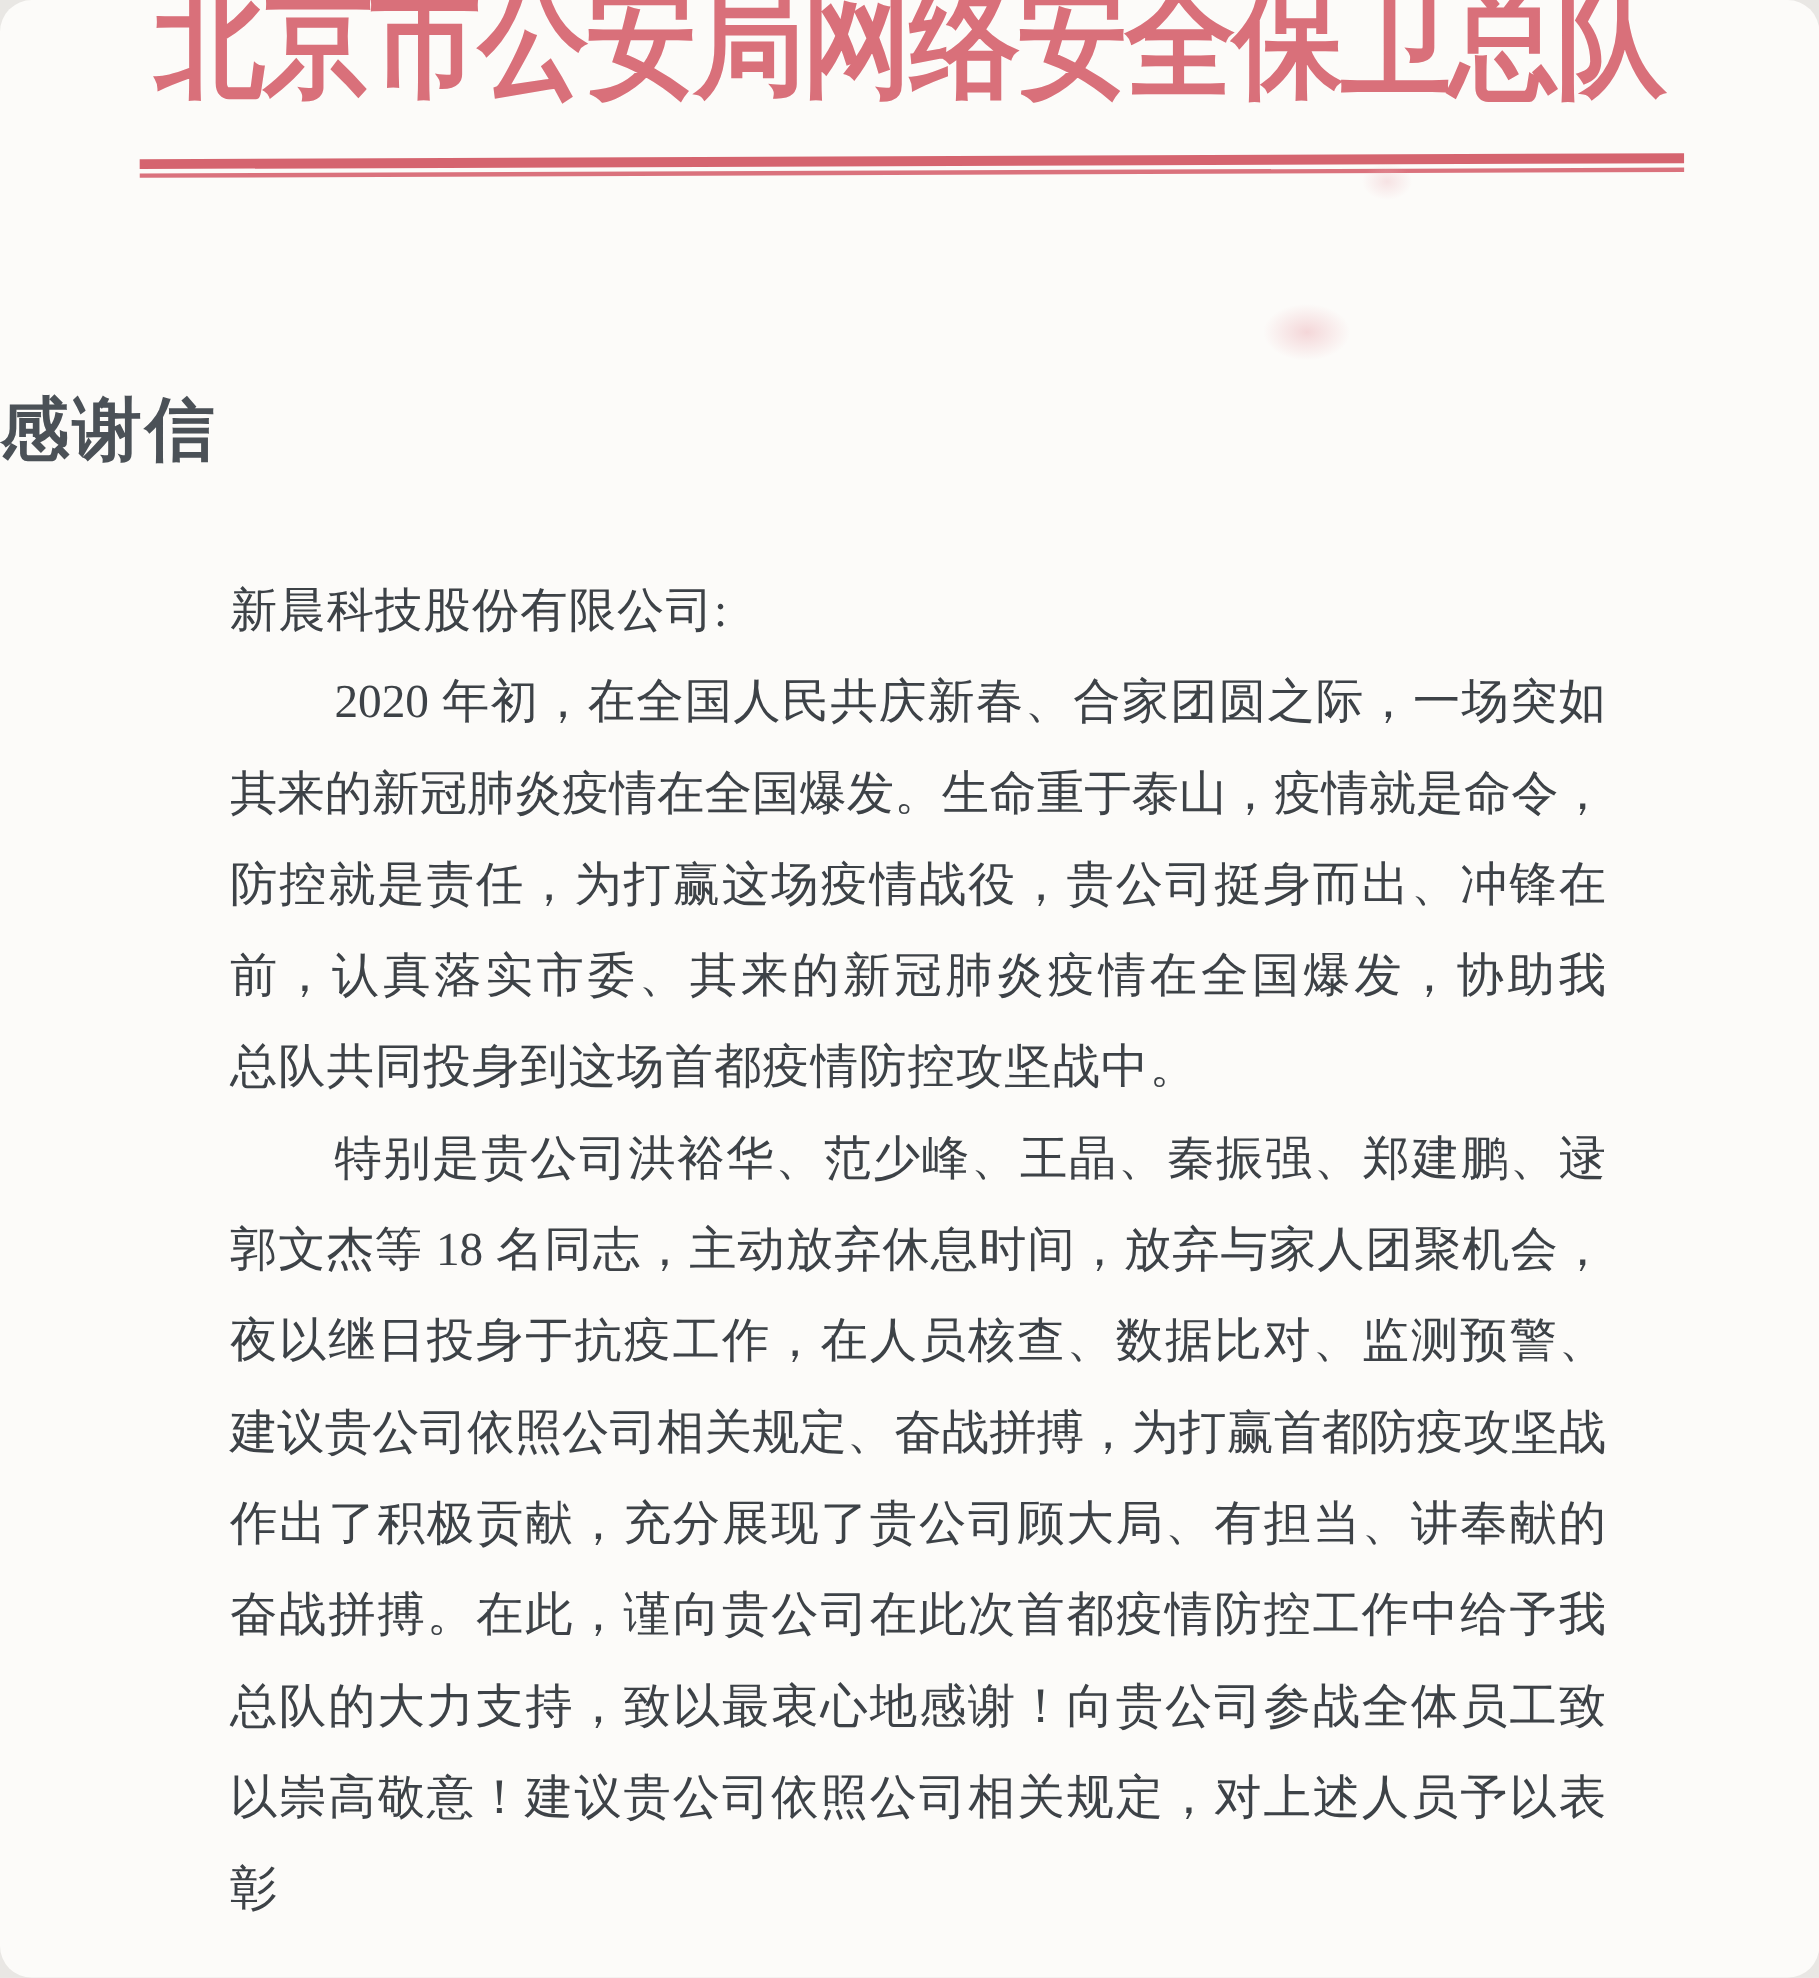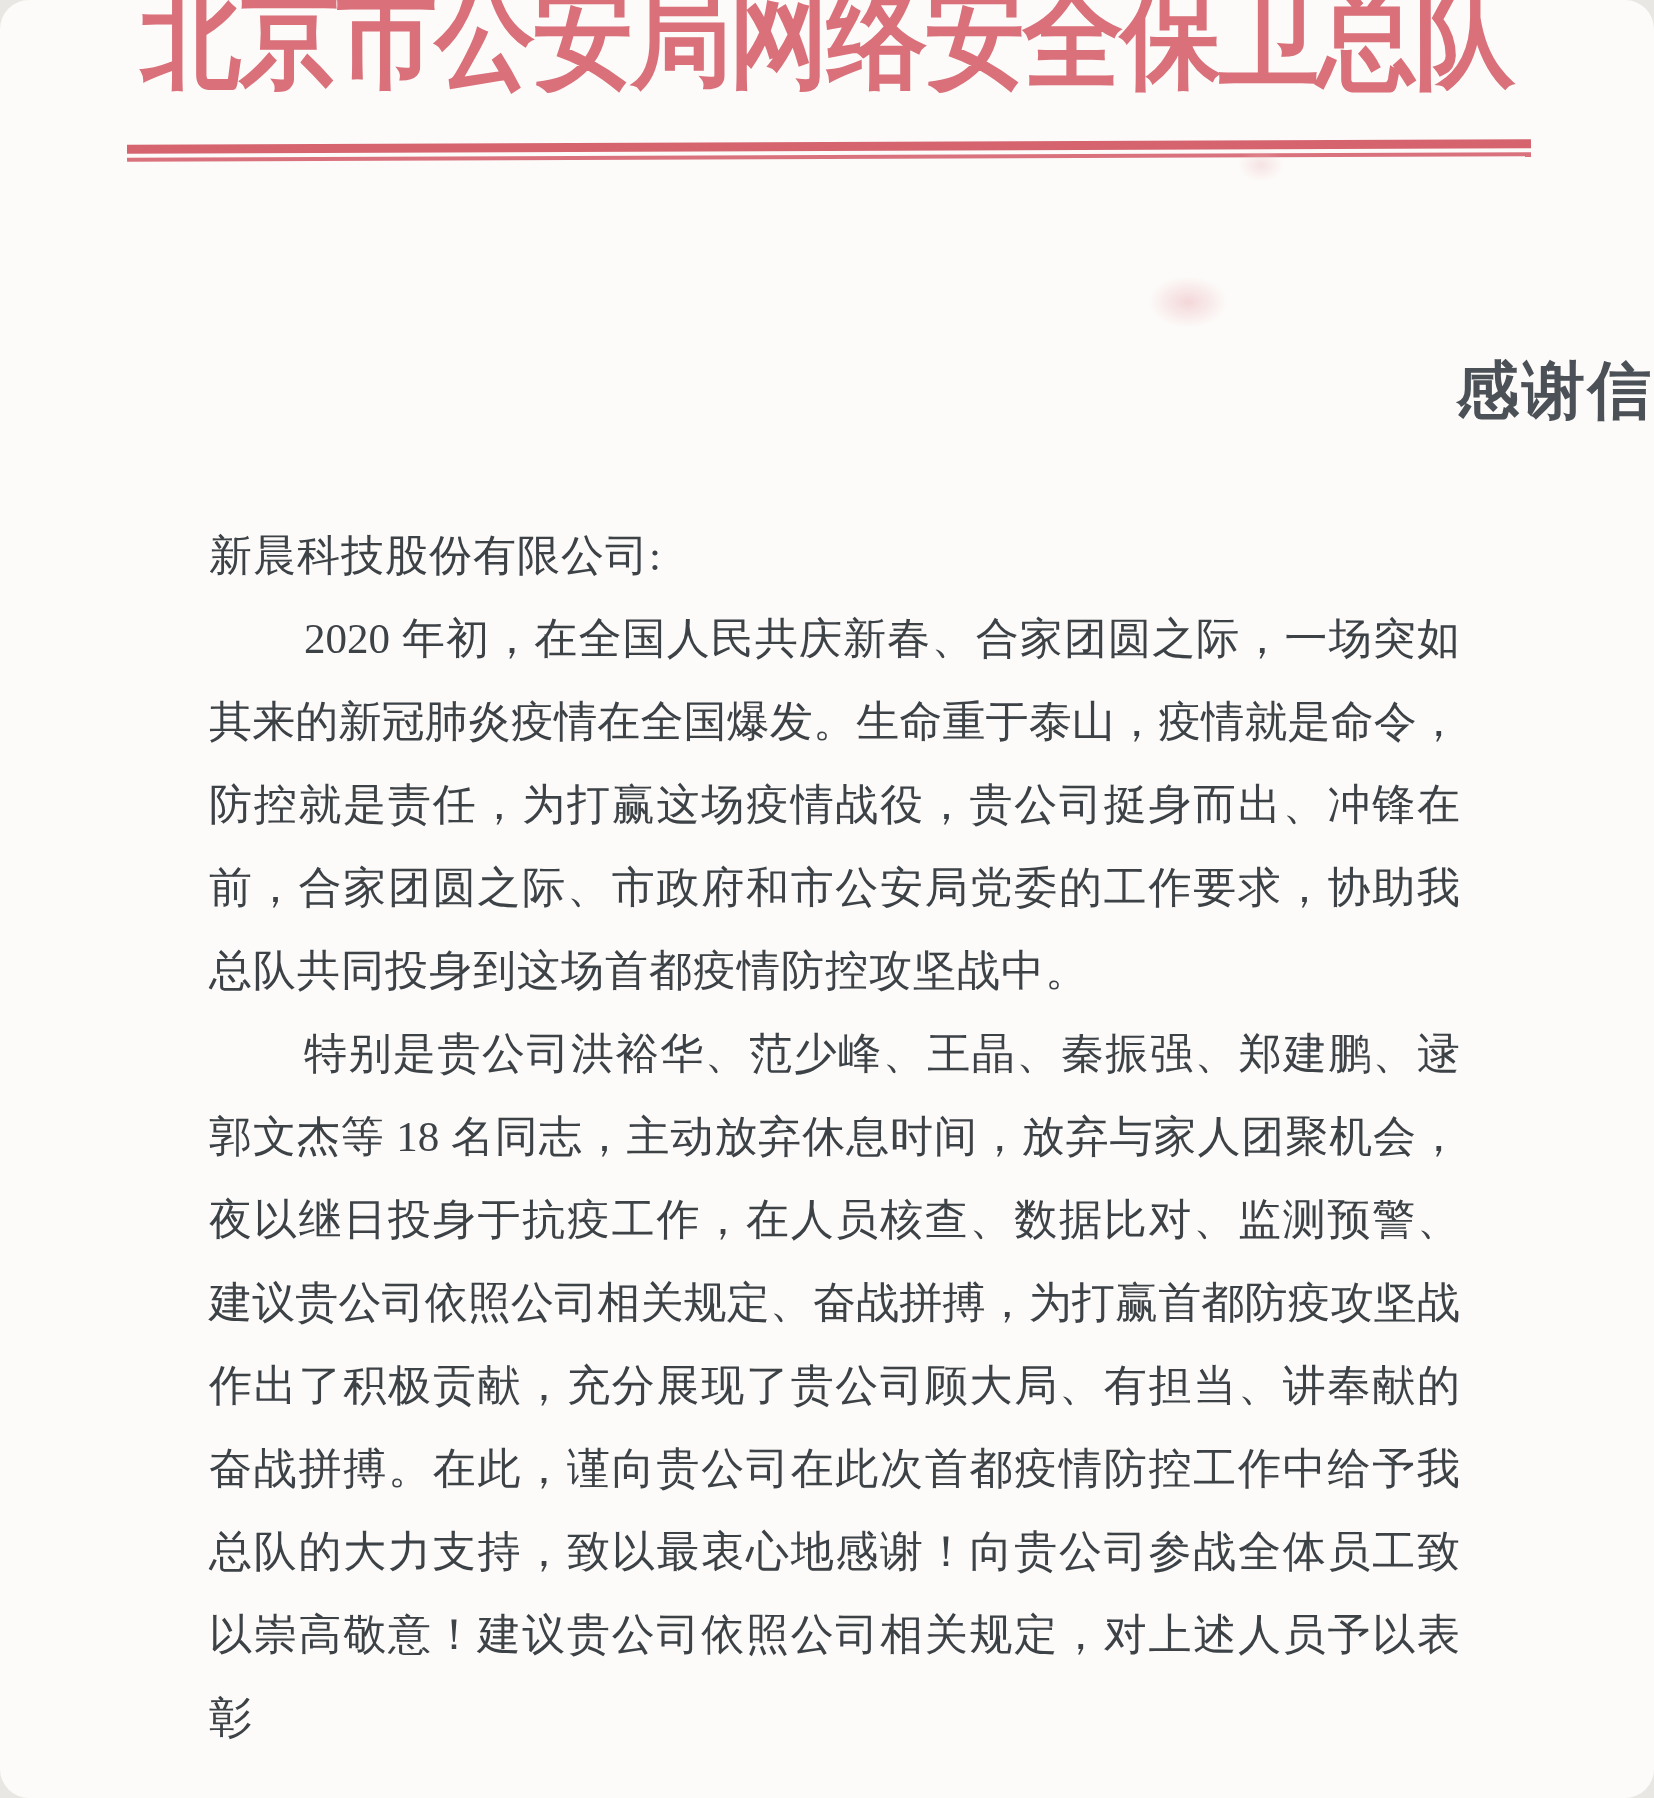--- a/index.html
+++ b/index.html
@@ -42,21 +42,21 @@
   }
   .rule-thick { height: 9px; background: #d5646f; }
   .rule-gap   { height: 4px; background: transparent; }
   .rule-thin  { height: 4px; background: #da727d; }
   
   .letter-title {
     position: absolute;
     top: 348px;
     left: 0;
     width: 100%;
-    text-align: right;
+    text-align: left;
     font-size: 63px;
     font-weight: 700;
     color: #4b5157;
     letter-spacing: 3px;
   }
   
   .body-block {
     position: absolute;
     top: 514px;
     left: 209px;
@@ -103,21 +103,21 @@
   <div class="smudge-b"></div>
   <div class="smudge-a"></div>
 
   <div class="letter-title">感谢信</div>
 
   <div class="body-block">
     <div class="bline">新晨科技股份有限公司:</div>
     <div class="bline ind jst">2020 年初，在全国人民共庆新春、合家团圆之际，一场突如</div>
     <div class="bline jst">其来的新冠肺炎疫情在全国爆发。生命重于泰山，疫情就是命令，</div>
     <div class="bline jst">防控就是责任，为打赢这场疫情战役，贵公司挺身而出、冲锋在</div>
-    <div class="bline jst">前，合家团圆之际、市政府和市公安局党委的工作要求，协助我</div>
+    <div class="bline jst">前，认真落实市委、其来的新冠肺炎疫情在全国爆发，协助我</div>
     <div class="bline">总队共同投身到这场首都疫情防控攻坚战中。</div>
     <div class="bline ind jst">特别是贵公司洪裕华、范少峰、王晶、秦振强、郑建鹏、逯</div>
     <div class="bline jst">郭文杰等 18 名同志，主动放弃休息时间，放弃与家人团聚机会，</div>
     <div class="bline jst">夜以继日投身于抗疫工作，在人员核查、数据比对、监测预警、</div>
     <div class="bline jst">建议贵公司依照公司相关规定、奋战拼搏，为打赢首都防疫攻坚战</div>
     <div class="bline jst">作出了积极贡献，充分展现了贵公司顾大局、有担当、讲奉献的</div>
     <div class="bline jst">奋战拼搏。在此，谨向贵公司在此次首都疫情防控工作中给予我</div>
     <div class="bline jst">总队的大力支持，致以最衷心地感谢！向贵公司参战全体员工致</div>
     <div class="bline jst">以崇高敬意！建议贵公司依照公司相关规定，对上述人员予以表</div>
     <div class="bline">彰</div>

